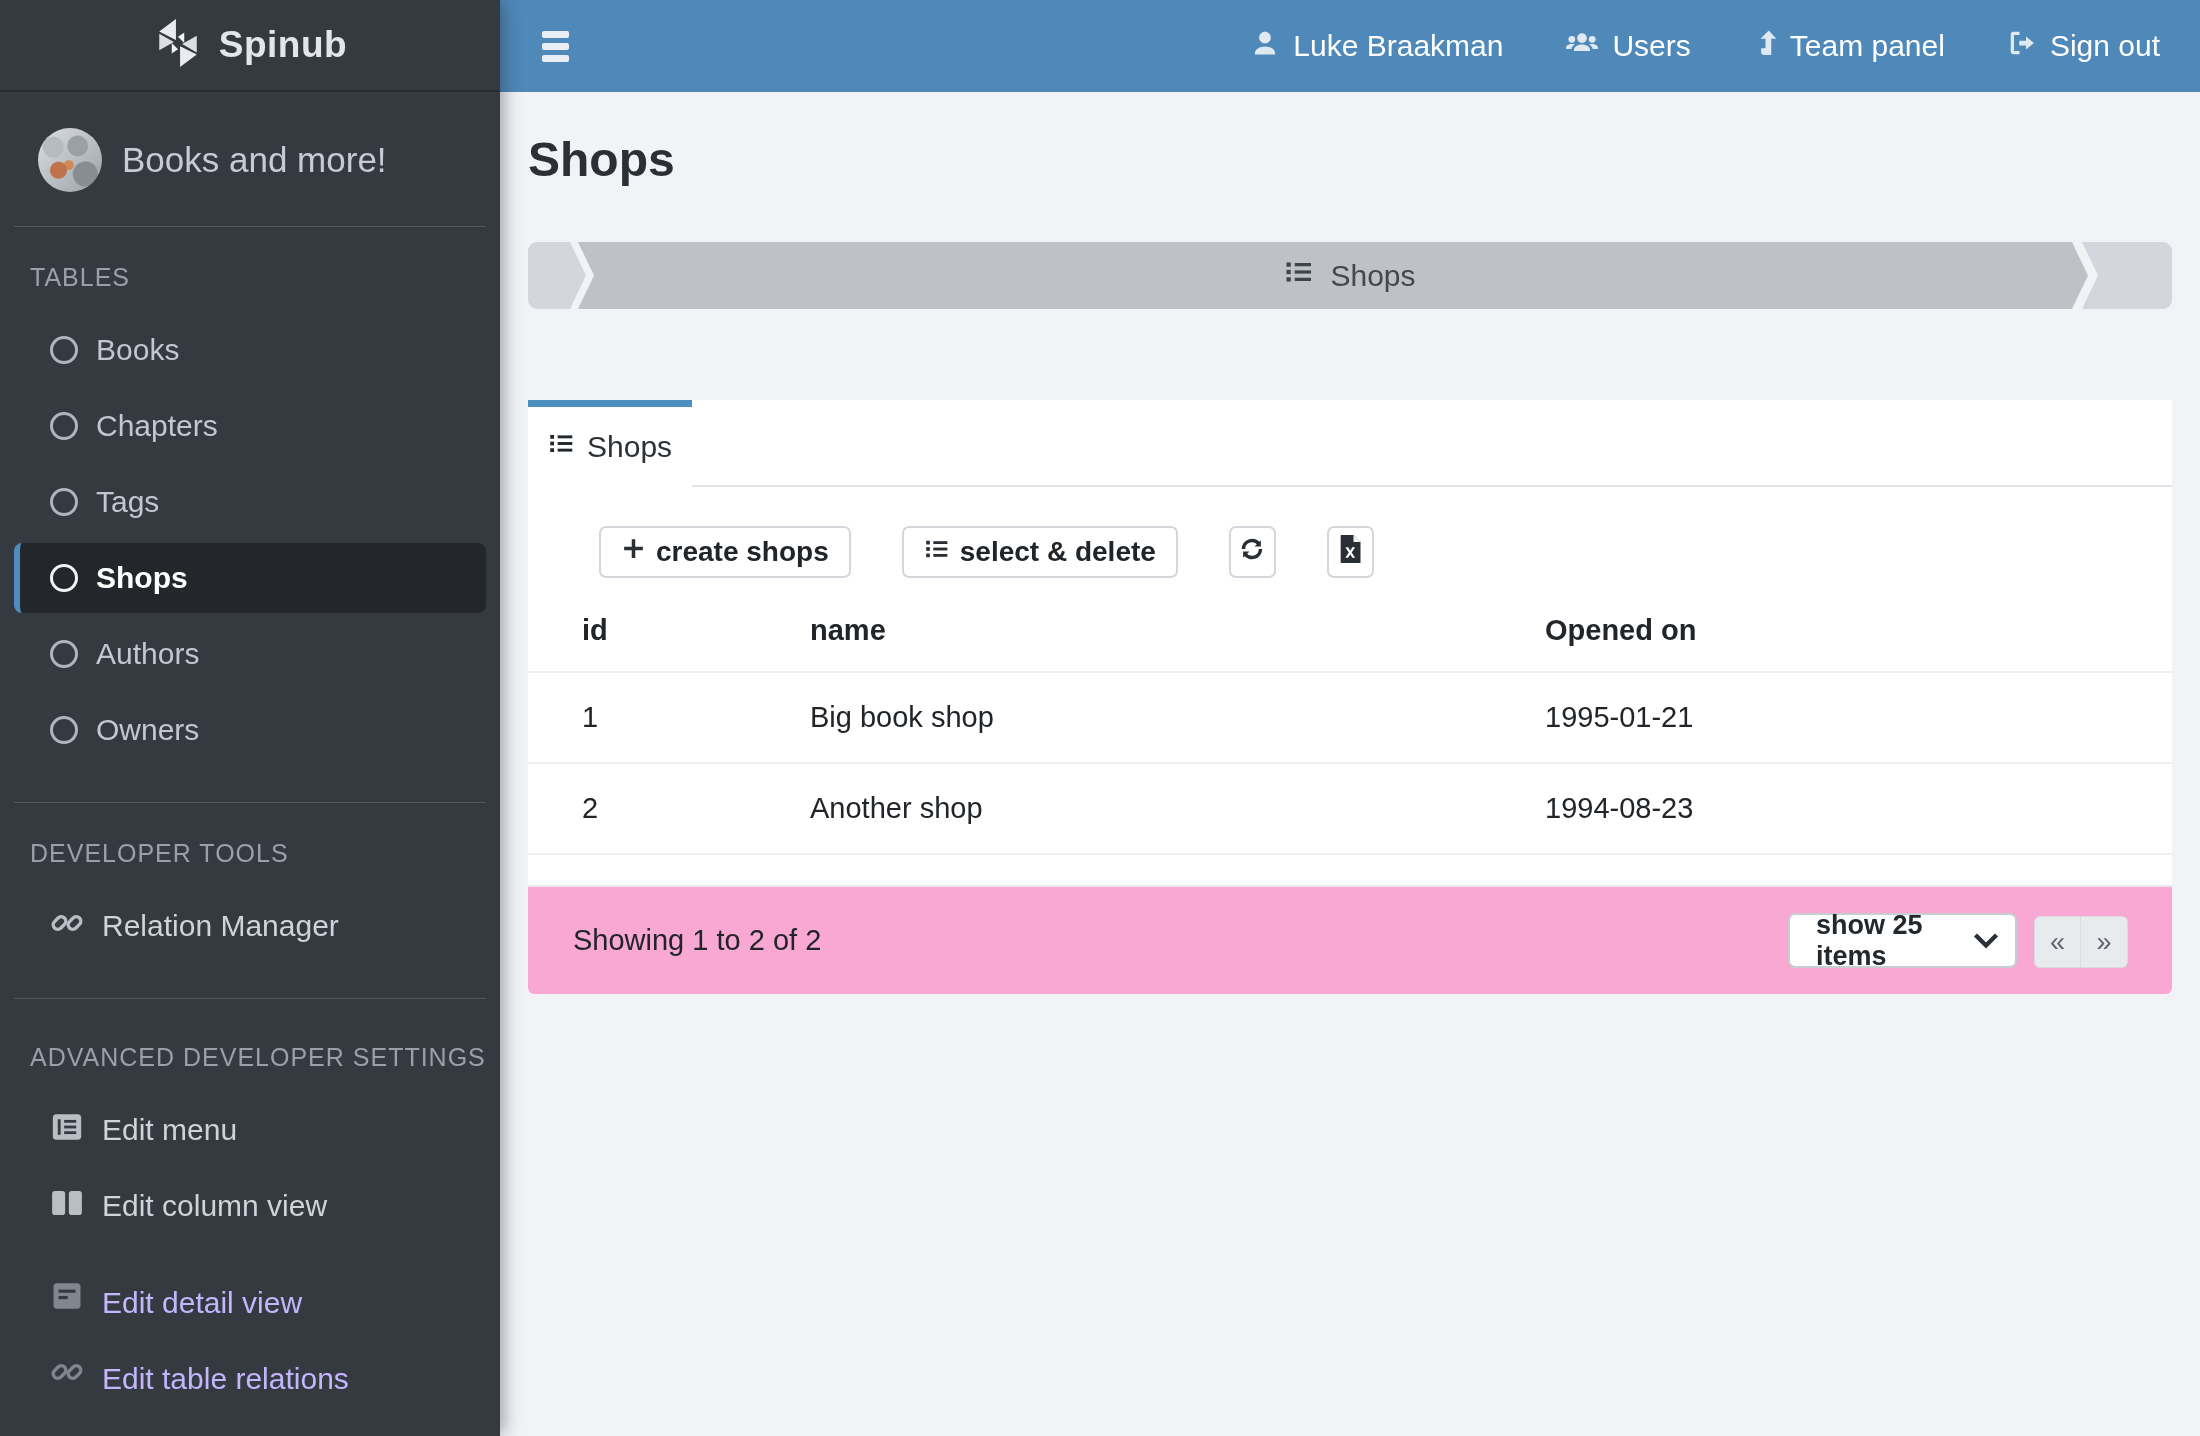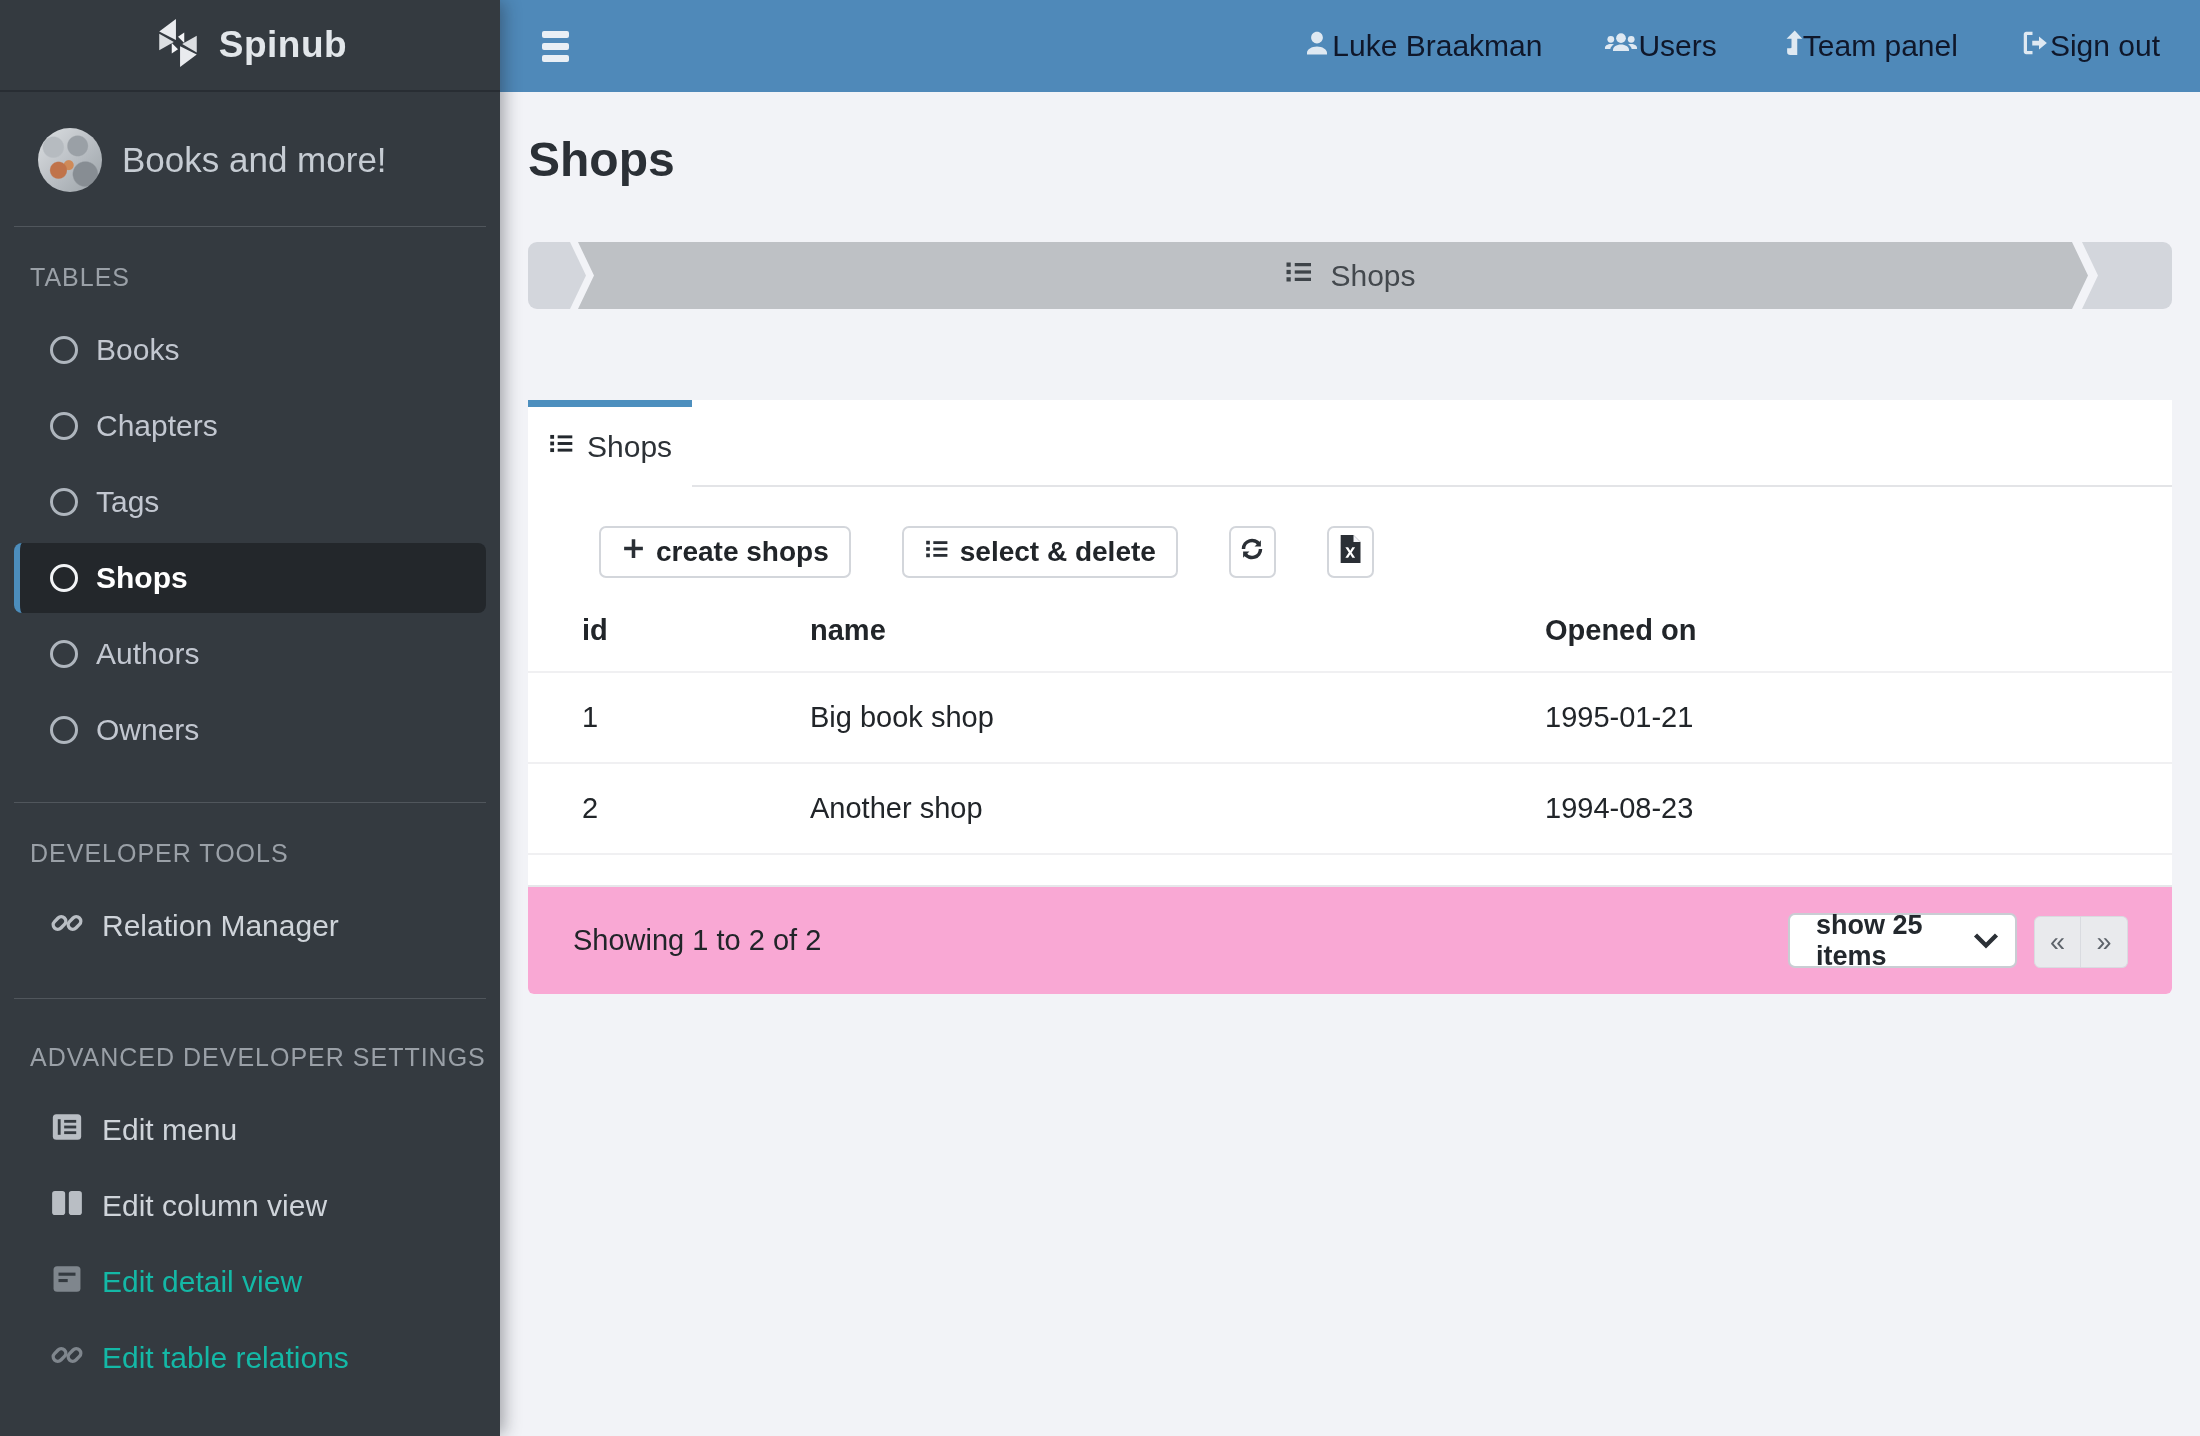--- a/index.html
+++ b/index.html
@@ -7,21 +7,21 @@
   body { font-family: "Liberation Sans", "DejaVu Sans", sans-serif; background: #f2f3f7; }
   .screen { position: relative; width: 2200px; height: 1436px; overflow: hidden; background: #f2f3f7; }
 
   
   .topbar { position: absolute; left: 500px; top: 0; right: 0; height: 92px;
             background: #4f89b9; display: flex; align-items: center; z-index: 2; }
   .hamburger { margin-left: 42px; width: 34px; height: 40px; background: transparent; border: none;
                display: flex; flex-direction: column; justify-content: center; gap: 5px; cursor: pointer; }
   .hamburger span { display: block; width: 27px; height: 7px; border-radius: 2px; background: #e9eff5; }
   .topnav { margin-left: auto; display: flex; align-items: center; gap: 62px; padding-right: 40px; }
-  .topnav .titem { display: flex; align-items: center; color: #0f172a; font-size: 30px; cursor: pointer; }
+  .topnav .titem { display: flex; align-items: center; gap: 13px; color: #ffffff; font-size: 30px; cursor: pointer; }
   .topnav svg { fill: #dfe9f2; }
 
   
   .sidebar { position: absolute; left: 0; top: 0; width: 500px; height: 1436px; background: #343a40;
              z-index: 5; box-shadow: 6px 0 16px -2px rgba(25,30,36,.38); }
   .brand { height: 92px; display: flex; align-items: center; justify-content: center; gap: 16px;
            border-bottom: 2px solid #282d33; }
   .brand-name { color: #e2e6ea; font-size: 37px; font-weight: bold; letter-spacing: .5px; }
   .profile { display: flex; align-items: center; gap: 20px; padding: 36px 20px 34px 38px; }
   .avatar { width: 64px; height: 64px; border-radius: 50%; flex: 0 0 64px;
@@ -37,21 +37,21 @@
   .section-title { margin: 36px 0 20px 30px; color: #9aa0a7; font-size: 25px; letter-spacing: 1px; }
   .snav { display: block; }
   .sitem { display: flex; align-items: center; gap: 18px; height: 76px; padding-left: 50px;
            color: #c2c7d0; font-size: 30px; cursor: pointer; }
   .sitem .ring { width: 28px; height: 28px; border: 3px solid #aeb5bd; border-radius: 50%; flex: 0 0 28px; }
   .sitem.active { margin: 3px 14px; height: 70px; background: #23272b; border-left: 6px solid #4c8dbc;
                   border-radius: 8px; padding-left: 30px; color: #ffffff; font-weight: bold; }
   .sitem.active .ring { border-color: #f2f4f6; }
   .sitem svg { flex: 0 0 34px; }
   .sitem.bright { color: #cfd4da; }
-  .sitem.muted { color: #14b8a6; }
+  .sitem.muted { color: #c4b5fd; align-items: flex-end; }
   .icon-light { color: #b9bec4; }
   .icon-dim { color: #7f868d; }
 
   
   .main { position: absolute; left: 500px; top: 92px; right: 0; bottom: 0; background: #f2f3f7; z-index: 1; }
   .page-title { margin: 40px 0 0 28px; font-size: 48px; font-weight: bold; color: #2b3036; }
 
   
   .crumbbar { position: relative; height: 67px; margin: 55px 28px 0; border-radius: 9px; overflow: hidden; }
   .seg { position: absolute; top: 0; bottom: 0; }

